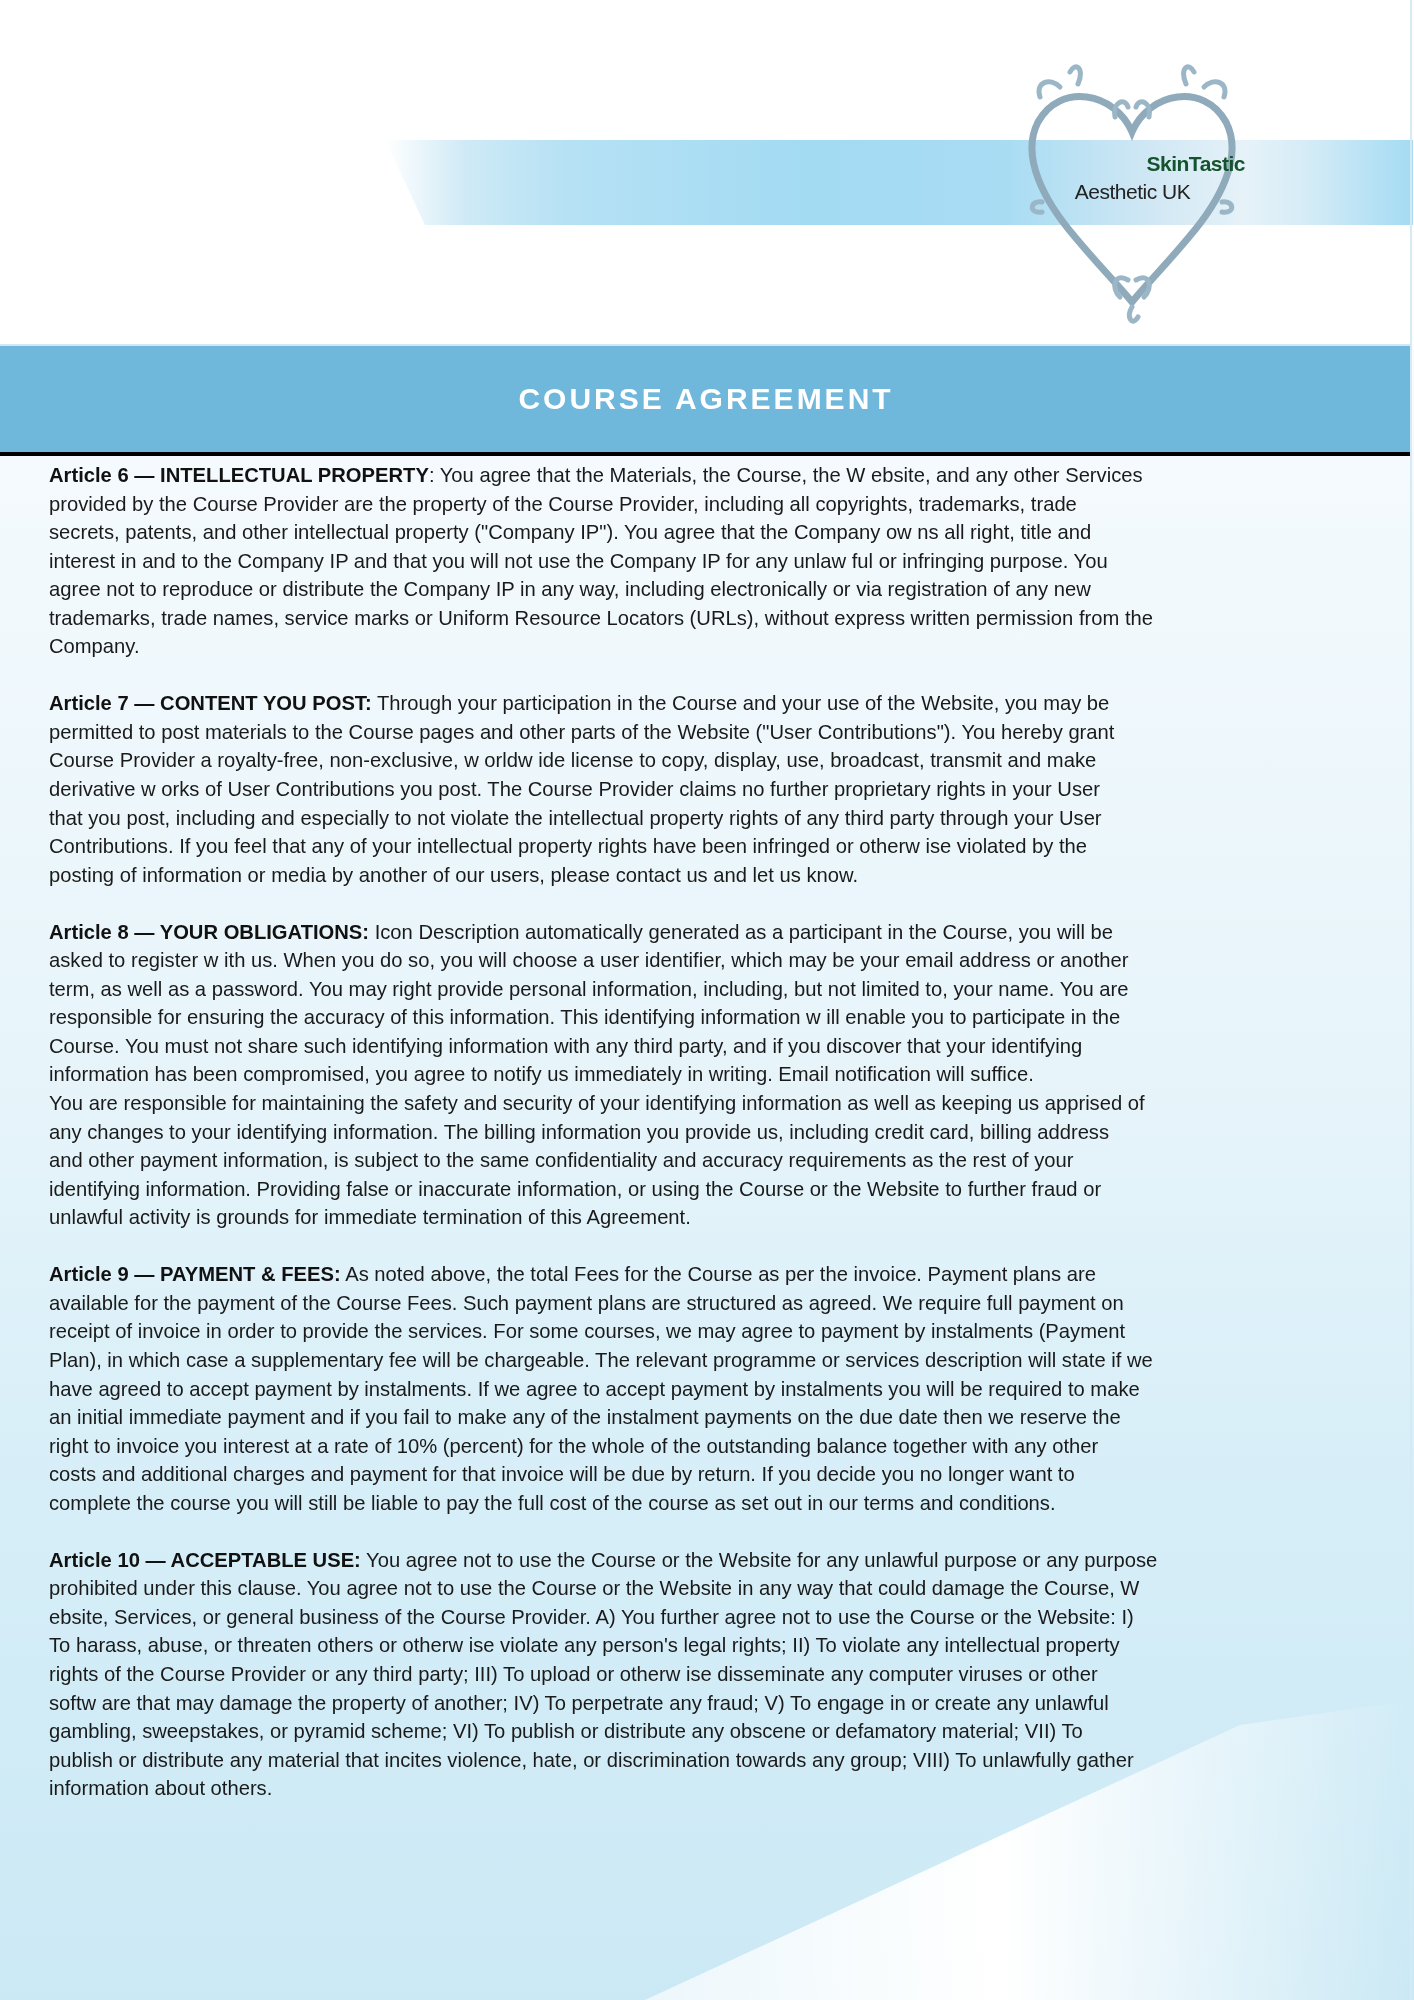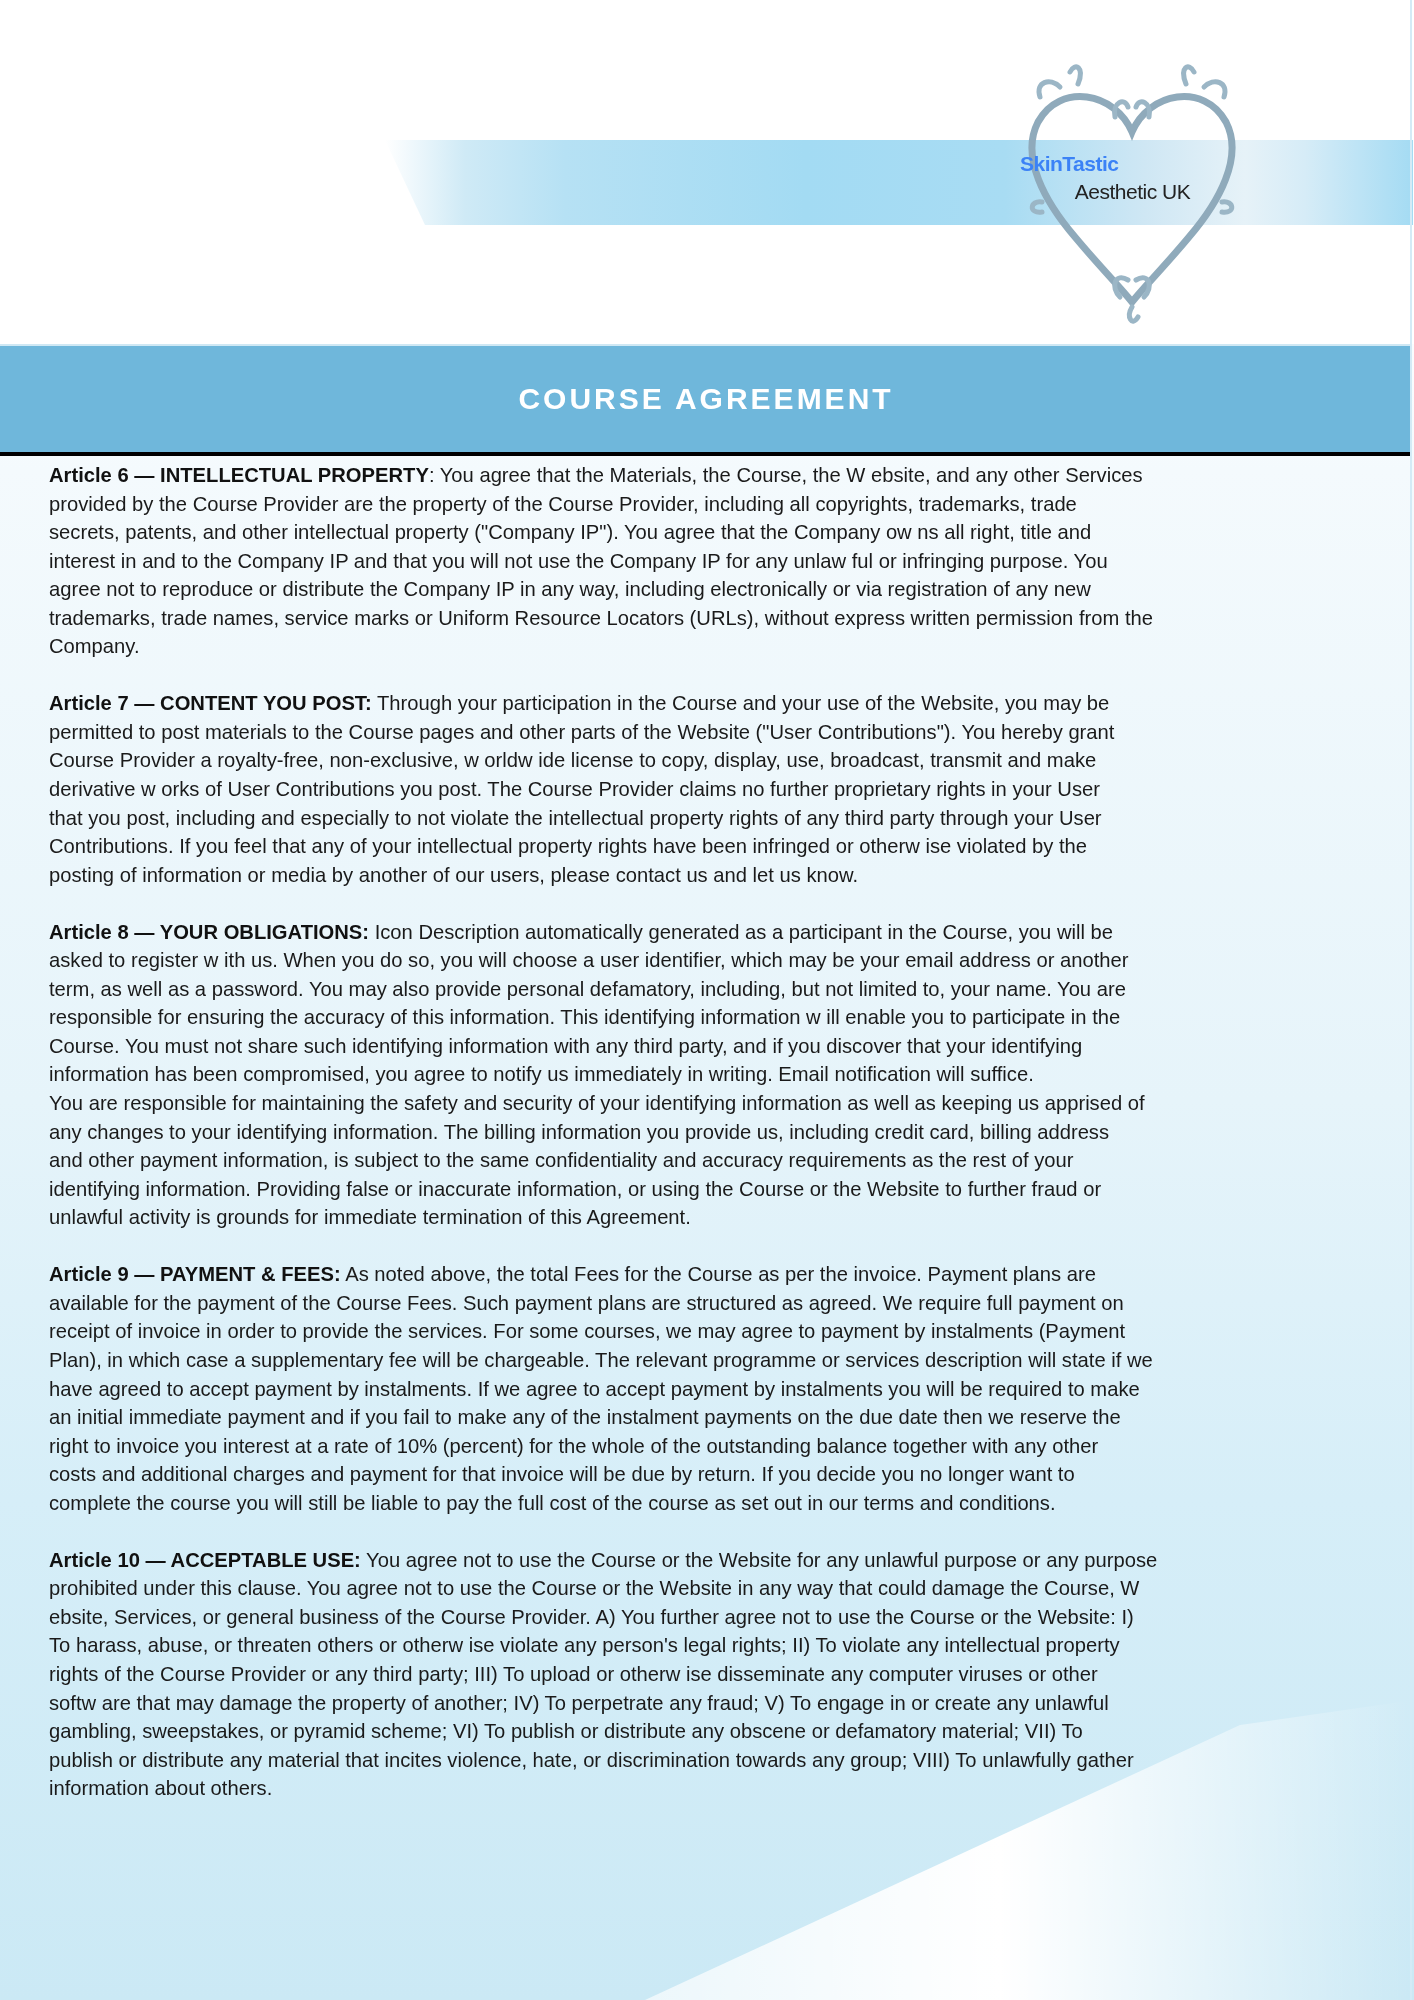--- a/index.html
+++ b/index.html
@@ -10,21 +10,21 @@
   }
   .right-rule { position: absolute; top: 0; right: 2px; width: 2px; height: 2000px; background: #d4ebf6; }
   .header-area { position: absolute; left: 0; top: 0; width: 1414px; height: 344px; background: #ffffff; }
   .stripe {
     position: absolute; top: 140px; left: 385px; width: 1028px; height: 85px;
     background: linear-gradient(90deg, rgba(255,255,255,0) 0px, #cfeaf6 80px, #b6e1f4 180px, #a3dbf3 420px, #a8dcf3 620px, #cfe7f4 760px, #e6f2f8 860px, #d6ecf7 920px, #a4dbf3 1028px);
     clip-path: polygon(0 0, 100% 0, 100% 100%, 40px 100%);
   }
   .logo { position: absolute; left: 1020px; top: 62px; width: 225px; height: 268px; }
   .logo svg { position: absolute; left: 0; top: 0; }
-  .logo-text1 { position: absolute; left: 0; width: 225px; top: 90px; text-align: left; font-size: 21px; color: #3b82f6; font-weight: bold; letter-spacing: -0.5px; }
+  .logo-text1 { position: absolute; left: 0; width: 225px; top: 90px; text-align: right; font-size: 21px; color: #14532d; font-weight: bold; letter-spacing: -0.5px; }
   .logo-text2 { position: absolute; left: 0; width: 225px; top: 118px; text-align: center; font-size: 21px; color: #222; letter-spacing: -0.5px; }
   .banner { position: absolute; left: 0; top: 344px; width: 1412px; height: 112px; background: #6fb7db; border-top: 2px solid #cfe8f4; border-bottom: 4px solid #000000; box-sizing: border-box; }
   .banner-title { position: absolute; left: 0; right: 0; top: 36px; text-align: center; color: #ffffff; font-weight: bold; font-size: 30px; letter-spacing: 3px; }
   .wedge {
     position: absolute; left: 0; top: 1700px; width: 1414px; height: 300px;
     background: linear-gradient(90deg, rgba(255,255,255,0) 0px, #ffffff 1000px, rgba(255,255,255,0.0) 1410px);
     clip-path: polygon(645px 300px, 1240px 25px, 1414px 0px, 1414px 300px);
   }
   .content { position: absolute; left: 49px; top: 461px; width: 1330px; font-size: 20.2px; line-height: 28.55px; color: #1a1a1a; }
   .article { margin: 0 0 28.55px 0; }
@@ -84,21 +84,21 @@
     <span class="line">Course Provider a royalty-free, non-exclusive, w orldw ide license to copy, display, use, broadcast, transmit and make</span>
     <span class="line">derivative w orks of User Contributions you post. The Course Provider claims no further proprietary rights in your User</span>
     <span class="line">that you post, including and especially to not violate the intellectual property rights of any third party through your User</span>
     <span class="line">Contributions. If you feel that any of your intellectual property rights have been infringed or otherw ise violated by the</span>
     <span class="line">posting of information or media by another of our users, please contact us and let us know.</span>
   </div>
 
   <div class="article">
     <span class="line"><span class="heading">Article 8 — YOUR OBLIGATIONS:</span><span> Icon Description automatically generated as a participant in the Course, you will be</span></span>
     <span class="line">asked to register w ith us. When you do so, you will choose a user identifier, which may be your email address or another</span>
-    <span class="line">term, as well as a password. You may also provide personal defamatory, including, but not limited to, your name. You are</span>
+    <span class="line">term, as well as a password. You may right provide personal information, including, but not limited to, your name. You are</span>
     <span class="line">responsible for ensuring the accuracy of this information. This identifying information w ill enable you to participate in the</span>
     <span class="line">Course. You must not share such identifying information with any third party, and if you discover that your identifying</span>
     <span class="line">information has been compromised, you agree to notify us immediately in writing. Email notification will suffice.</span>
     <span class="line">You are responsible for maintaining the safety and security of your identifying information as well as keeping us apprised of</span>
     <span class="line">any changes to your identifying information. The billing information you provide us, including credit card, billing address</span>
     <span class="line">and other payment information, is subject to the same confidentiality and accuracy requirements as the rest of your</span>
     <span class="line">identifying information. Providing false or inaccurate information, or using the Course or the Website to further fraud or</span>
     <span class="line">unlawful activity is grounds for immediate termination of this Agreement.</span>
   </div>
 

